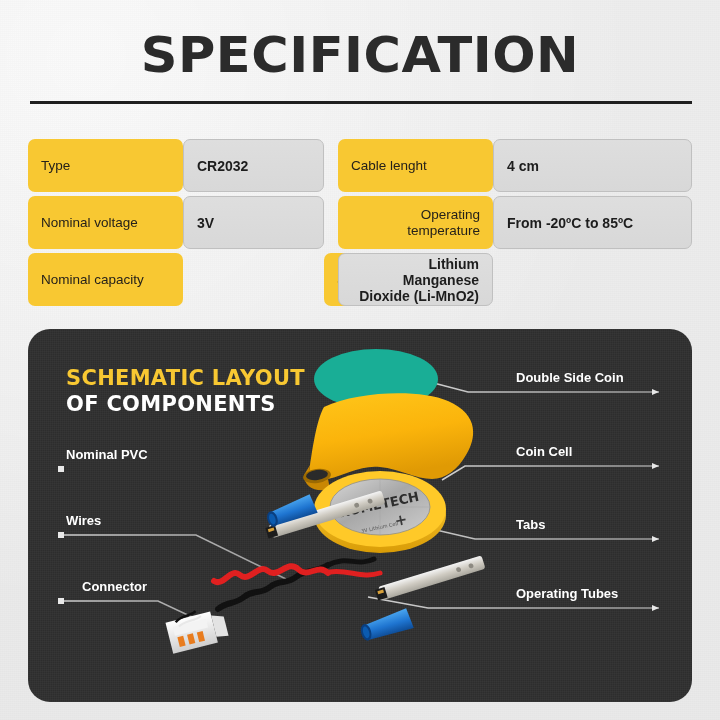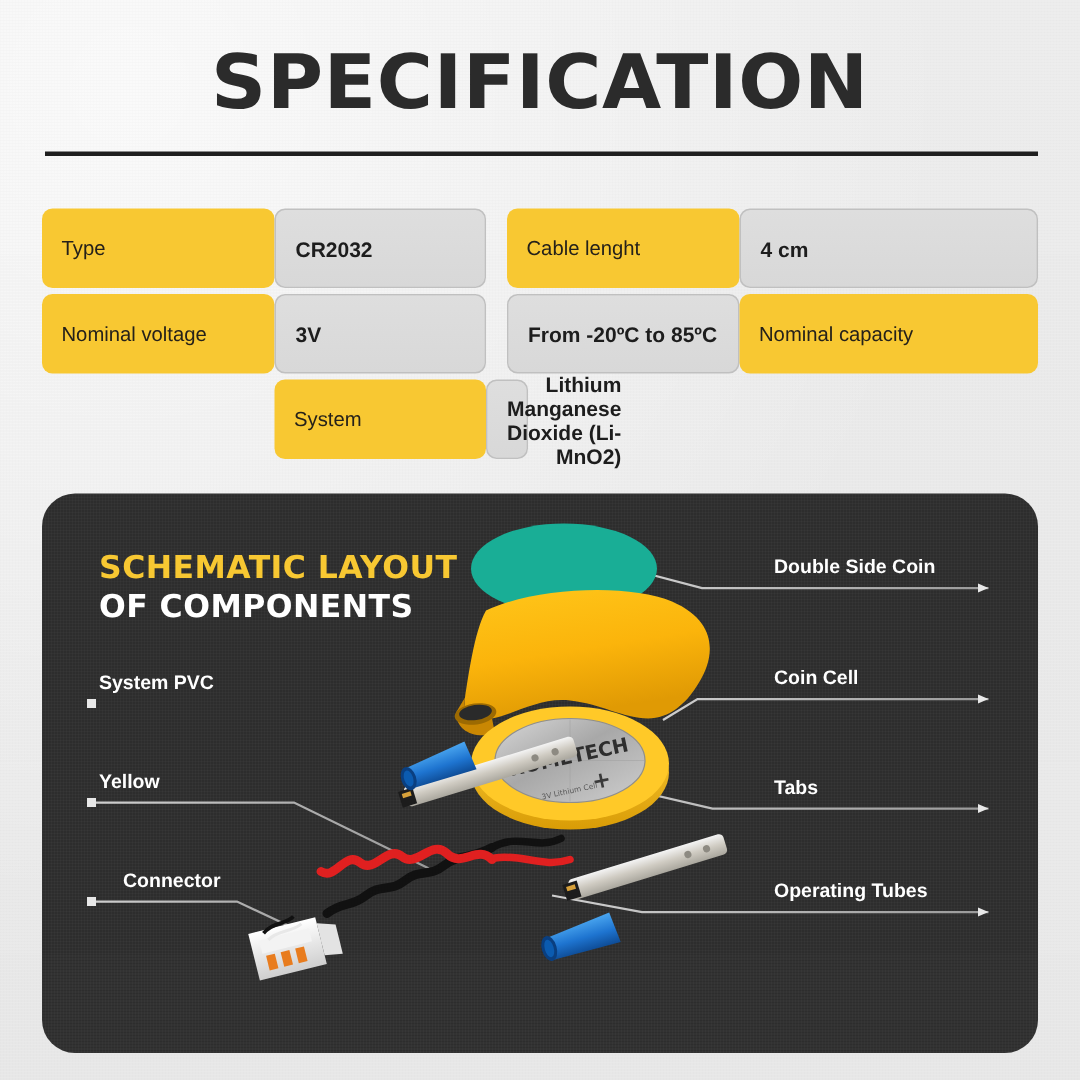--- a/index.html
+++ b/index.html
@@ -173,20 +173,21 @@
 <div class="spec-table">
   <div class="cell cell-label">Type</div>
   <div class="cell cell-value">CR2032</div>
   <div class="spacer"></div>
   <div class="cell cell-label">Cable lenght</div>
   <div class="cell cell-value">4 cm</div>
 
   <div class="cell cell-label">Nominal voltage</div>
   <div class="cell cell-value">3V</div>
   <div class="spacer"></div>
+  <div class="cell cell-label">Operating temperature</div>
   <div class="cell cell-value">From -20ºC to 85ºC</div>
 
   <div class="cell cell-label">Nominal capacity</div>
   <div class="spacer"></div>
   <div class="cell cell-label">System</div>
   <div class="cell cell-value">Lithium Manganese Dioxide (Li-MnO2)</div>
 </div>
 
 <div class="schematic">
 
@@ -326,21 +327,21 @@
       <path d="M186,290 L198,294 L198,314 L186,312 Z" fill="#e3e3e3"></path>
       <rect x="146" y="292" width="34" height="9" fill="#f3f3f3"></rect>
       <rect x="148" y="303" width="6" height="10" fill="#E87C1E"></rect>
       <rect x="158" y="303" width="6" height="10" fill="#E87C1E"></rect>
       <rect x="168" y="303" width="6" height="10" fill="#E87C1E"></rect>
       <path d="M150,288 C158,282 166,286 172,282" stroke="#111111" stroke-width="2.5" fill="none"></path>
       <path d="M152,293 C160,288 168,292 176,288" stroke="#E8E8E8" stroke-width="2" fill="none"></path>
     </g>
   </svg>
 
-  <div class="callout" style="left:38px; top:118px;">System PVC</div>
-  <div class="callout" style="left:38px; top:184px;">Yellow</div>
+  <div class="callout" style="left:38px; top:118px;">Nominal PVC</div>
+  <div class="callout" style="left:38px; top:184px;">Wires</div>
   <div class="callout" style="left:54px; top:250px;">Connector</div>
 
   <div class="callout right" style="left:488px; top:41px;">Double Side Coin</div>
   <div class="callout right" style="left:488px; top:115px;">Coin Cell</div>
   <div class="callout right" style="left:488px; top:188px;">Tabs</div>
   <div class="callout right" style="left:488px; top:257px;">Operating Tubes</div>
 </div>
 
 </body></html>

